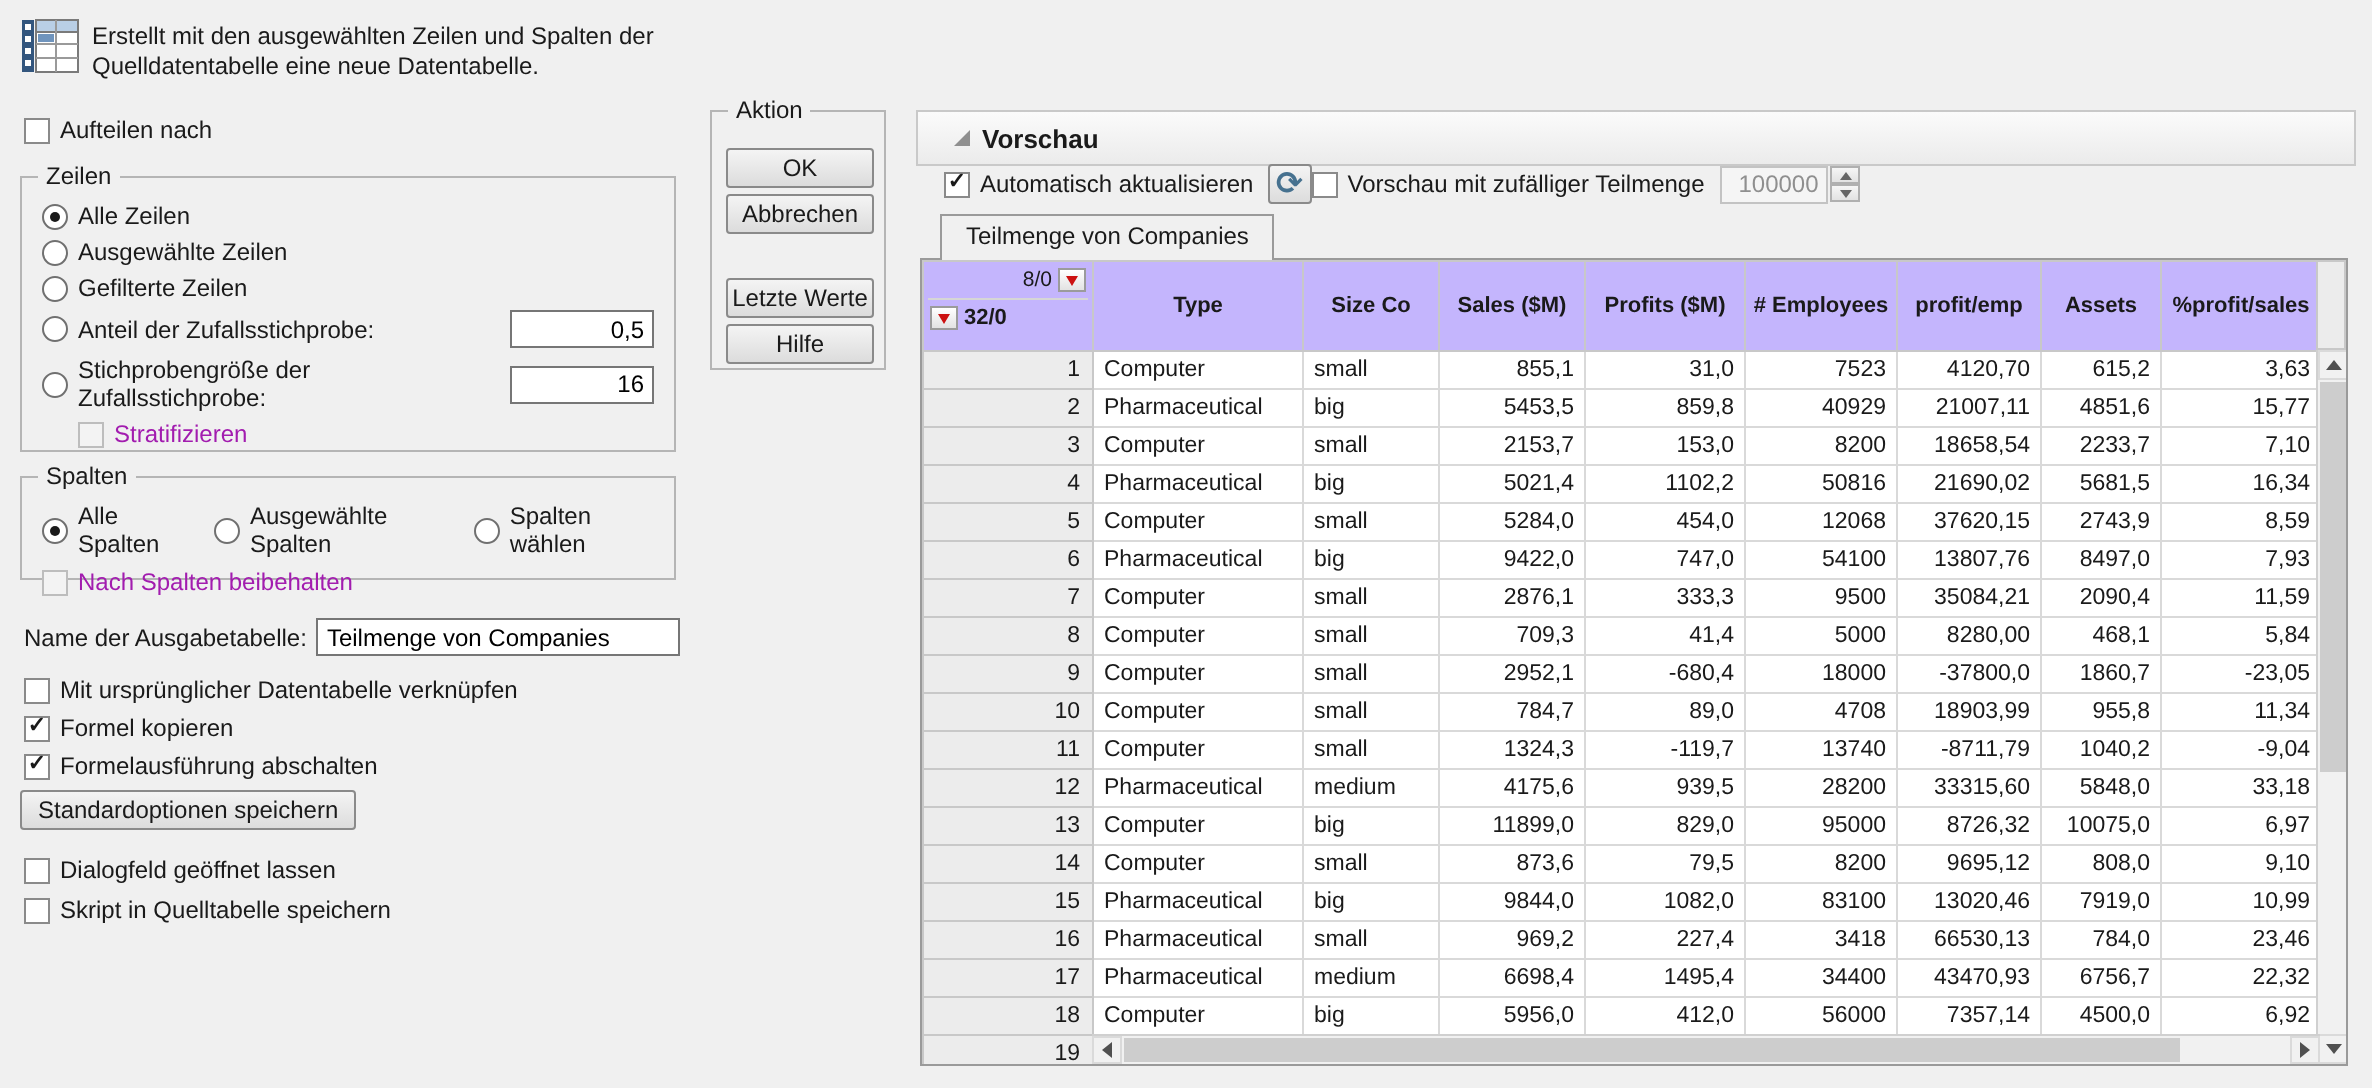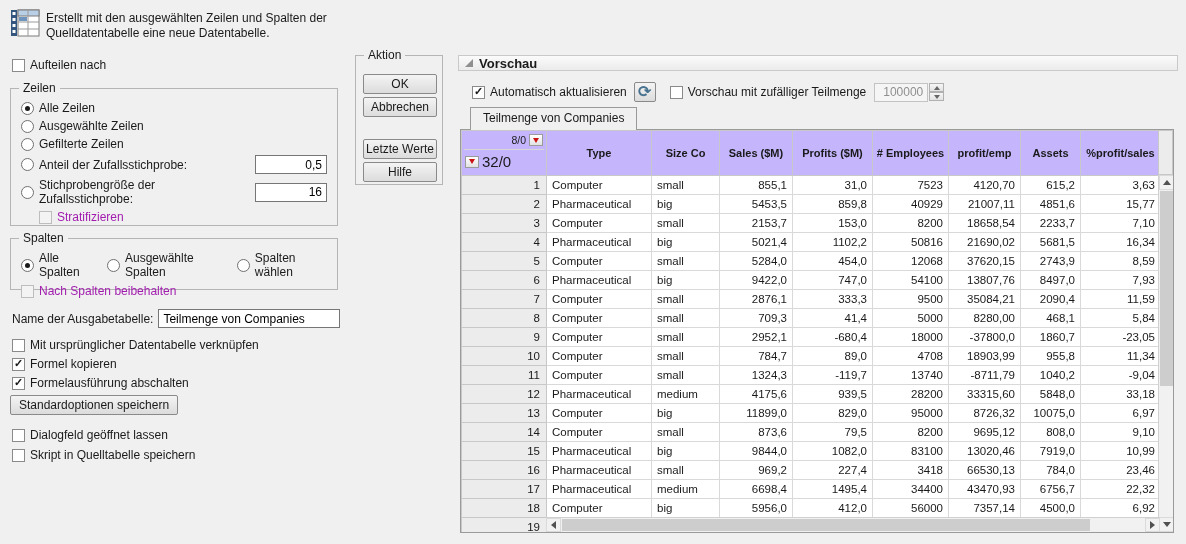--- a/index.html
+++ b/index.html
@@ -65,31 +65,31 @@
   .indent { margin-left:18px; }
 
   
   #action-group { left:355px; top:55px; width:88px; height:130px; }
   #action-group .btn { position:absolute; left:7px; width:74px; height:20px; }
   #btn-ok { top:18px; } #btn-cancel { top:41px; } #btn-recall { top:83px; } #btn-help { top:106px; }
 
   
   #preview { left:458px; top:55px; width:720px; height:482px; }
   #preview-header {
-    position:absolute; left:0; top:0; width:720px; height:16px;
+    position:absolute; left:0; top:0; width:720px; height:28px;
     background:linear-gradient(#fbfbfb,#ebebeb);
     border:1px solid #c9c9c9;
-    display:flex; align-items:center; gap:6px; padding:0 6px;
+    display:flex; align-items:center; gap:6px; padding:0 18px;
     font-size:13px; font-weight:bold;
   }
   .disclosure { width:0; height:0; border-left:8px solid transparent; border-bottom:8px solid #8f8f8f; }
   #ctrl-row { position:absolute; left:14px; top:27px; display:flex; align-items:center; height:20px; }
   #refresh-btn { margin-left:7px; width:22px; height:20px; display:inline-flex; align-items:center; justify-content:center; }
   #refresh-btn span { font-family:"DejaVu Sans", sans-serif; font-size:16px; font-weight:bold; color:#46718f; line-height:1; }
-  #random-cb { margin-left:14px; }
+  #random-cb { }
   #spin-wrap { margin-left:8px; display:flex; align-items:center; }
   #spin-input { width:54px; text-align:right; }
   .spinners { display:flex; flex-direction:column; margin-left:1px; }
   .spinners .sp { width:15px; height:9px; border:1px solid #b0b0b0; background:linear-gradient(#f6f6f6,#e2e2e2); display:flex; align-items:center; justify-content:center; }
   .tri-up-s   { width:0;height:0;border-left:3px solid transparent;border-right:3px solid transparent;border-bottom:4px solid #666; }
   .tri-down-s { width:0;height:0;border-left:3px solid transparent;border-right:3px solid transparent;border-top:4px solid #666; }
 
   #tab {
     position:absolute; left:12px; top:52px; height:23px; z-index:3;
     border:1px solid #9a9a9a; border-bottom:none;
@@ -101,21 +101,21 @@
     background:#fff; border:1px solid #9a9a9a; overflow:hidden;
   }
   table { border-collapse:collapse; table-layout:fixed; width:699px; font-size:11.5px; }
   th, td { overflow:hidden; white-space:nowrap; }
   thead th {
     background:#c4b5fd; border:1px solid #c8c8c8; font-weight:bold;
     height:45px; text-align:center; vertical-align:middle; font-size:11px;
   }
   th.corner { padding:2px 2px; vertical-align:top; }
   .corner-top { display:flex; justify-content:flex-end; align-items:center; gap:3px; font-weight:normal; font-size:10.5px; padding:1px 1px 3px 1px; border-bottom:1px solid #d6d6d6; }
-  .corner-bottom { display:flex; justify-content:flex-start; align-items:center; gap:3px; font-weight:normal; font-size:15px; padding:3px 1px 1px 1px; }
+  .corner-bottom { display:flex; justify-content:flex-start; align-items:center; gap:3px; font-weight:bold; font-size:11px; padding:3px 1px 1px 1px; }
   .rtri {
     width:14px; height:12px; flex:none; border:1px solid #9b9b9b;
     background:linear-gradient(#ffffff,#e2e2e2);
     display:inline-flex; align-items:center; justify-content:center;
   }
   .tri-red { width:0; height:0; border-left:3px solid transparent; border-right:3px solid transparent; border-top:5px solid #cc1111; }
   tbody th.rowhdr {
     background:#ececec; border:1px solid #c8c8c8; font-weight:normal;
     text-align:right; padding:0 6px 0 2px; height:19px;
   }

